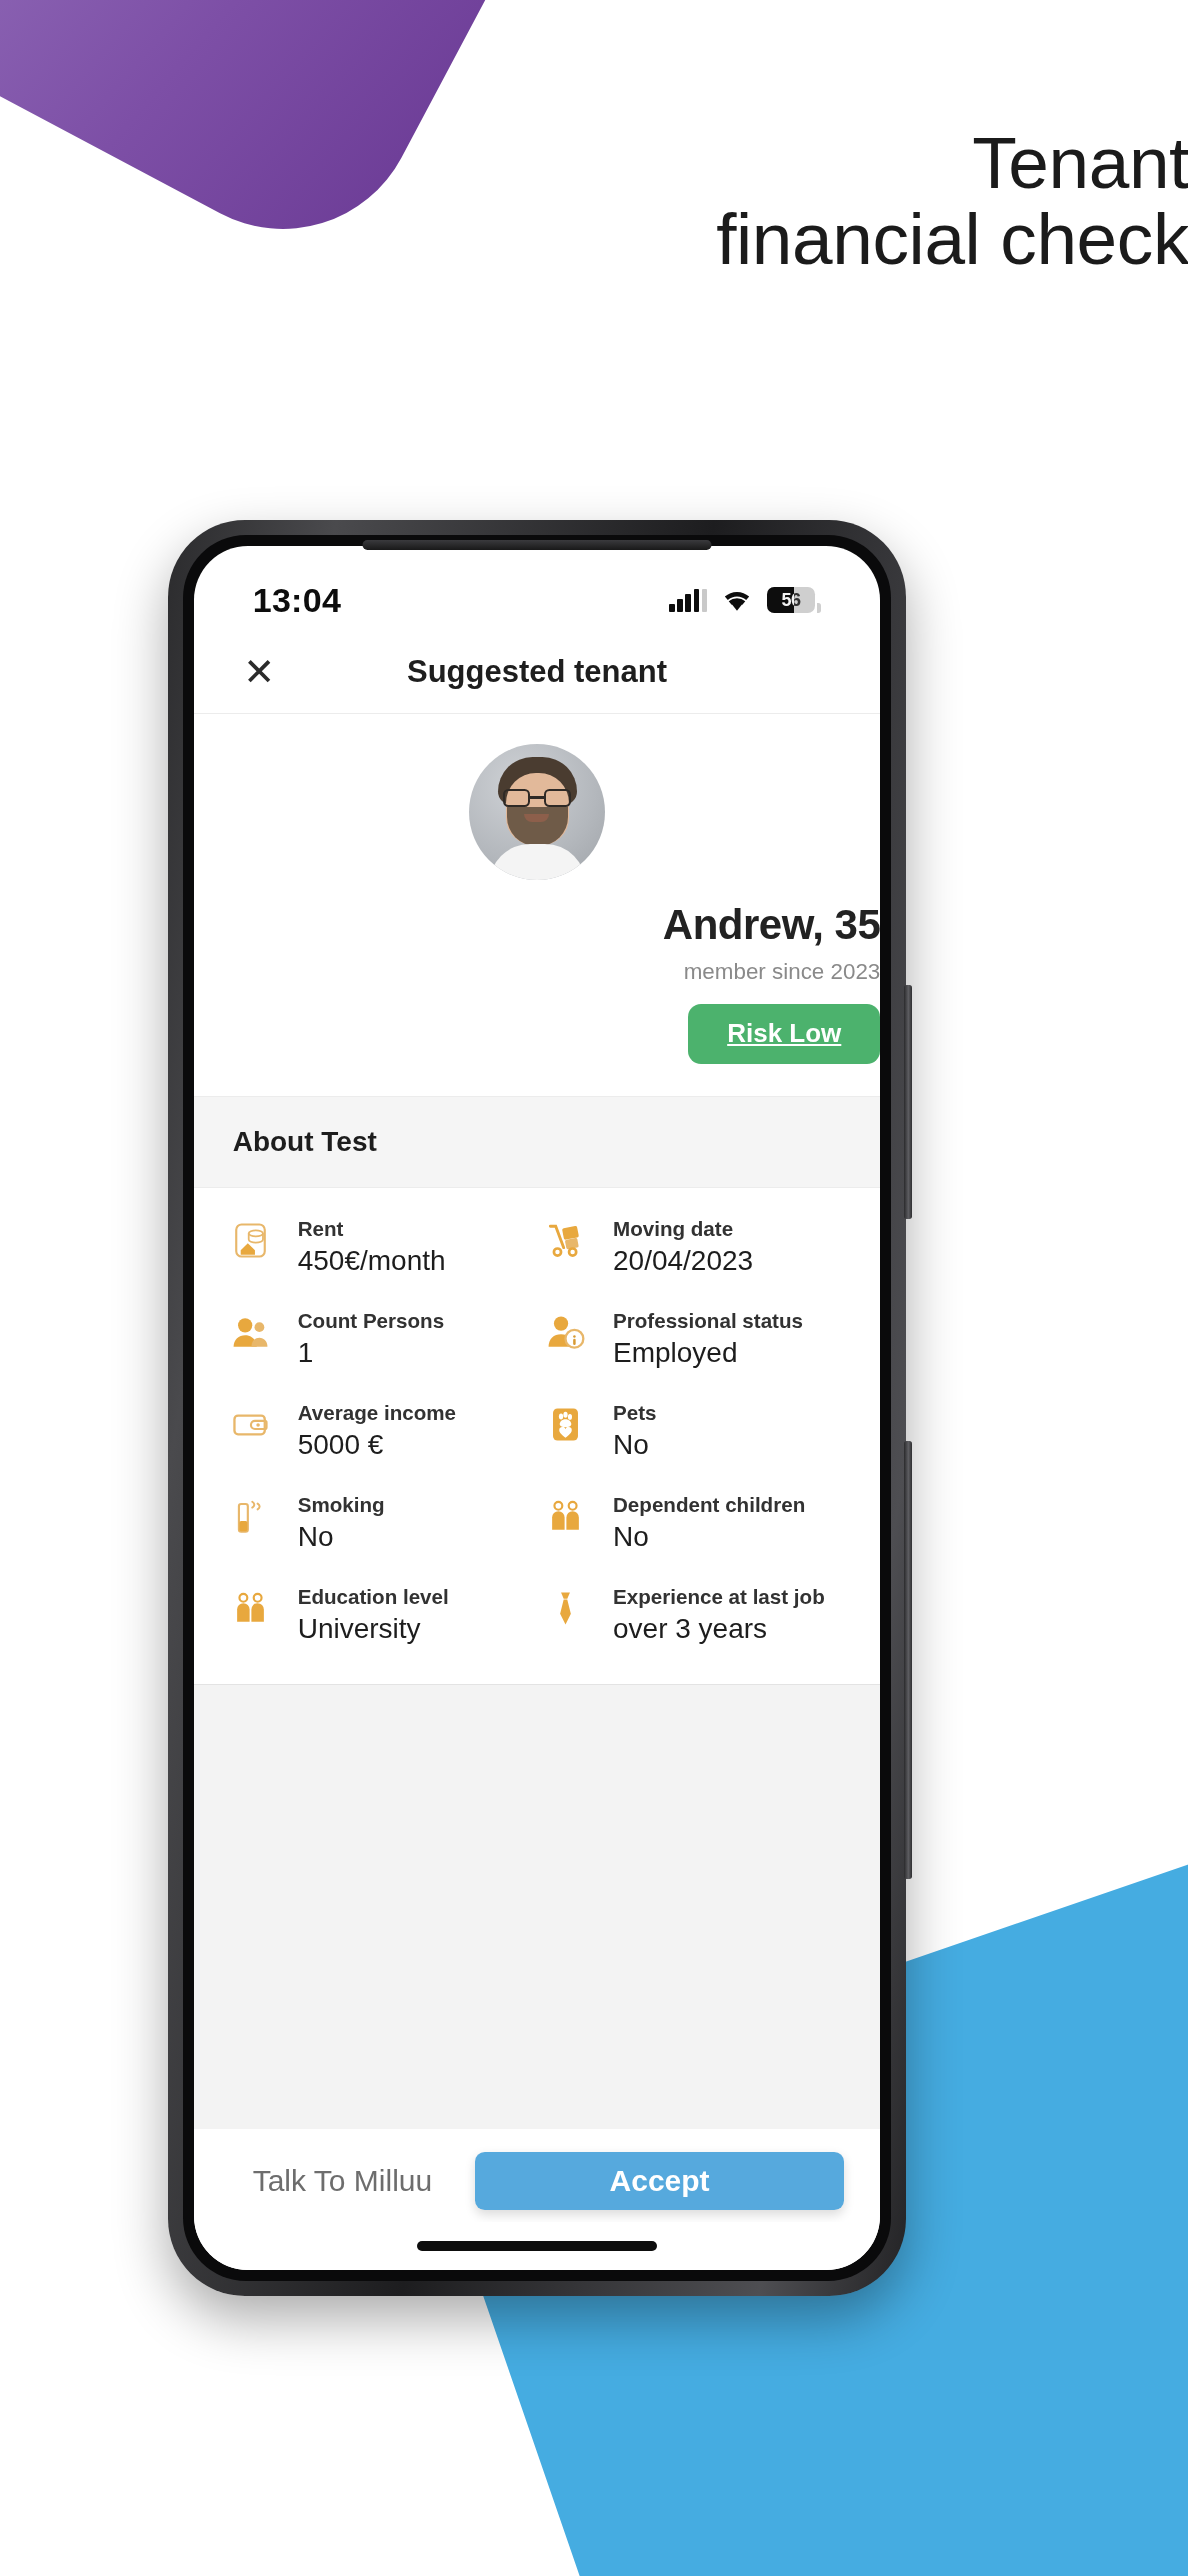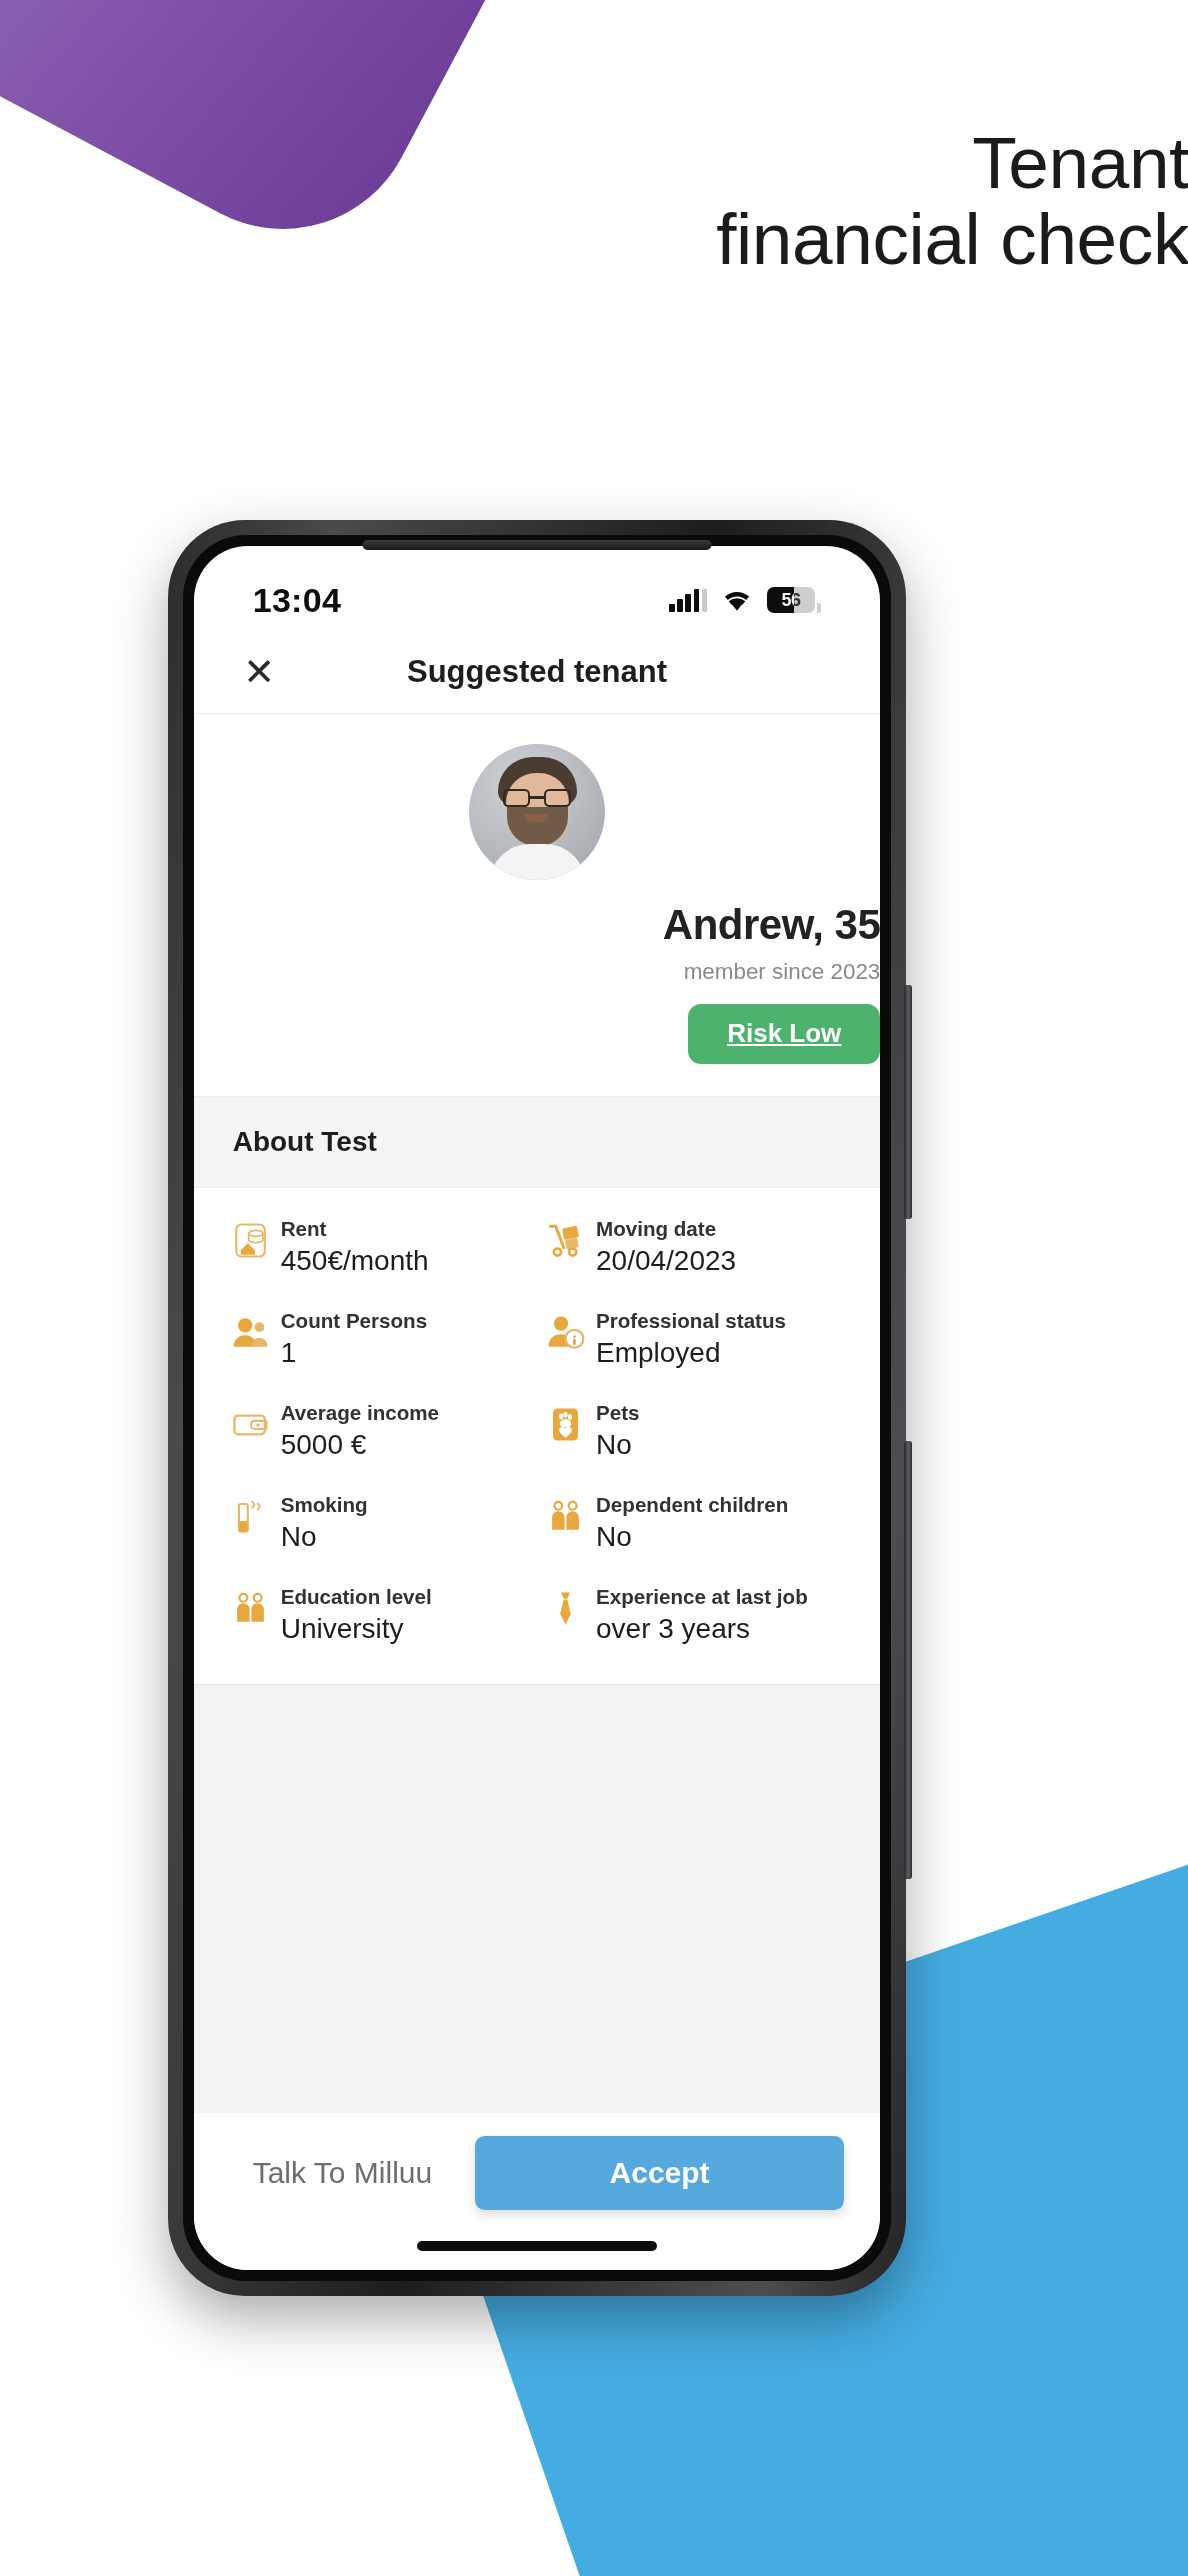--- a/index.html
+++ b/index.html
@@ -158,38 +158,38 @@
   .about-bar{
     flex:0 0 auto; background:#f5f5f5; padding:29px 39px;
     border-bottom:0.9px solid #ececec;
   }
   .about-bar h2{ font-size:28px; font-weight:800; color:#1d1d1d; }
 
   .details{
     flex:0 0 auto; background:#ffffff; padding:19.7px 36px 27px;
     display:grid; grid-template-columns:1fr 1fr; row-gap:10.7px; column-gap:16px;
   }
-  .detail{ display:flex; align-items:flex-start; gap:10px; padding:9px 0; }
+  .detail{ display:flex; align-items:flex-start; gap:27px; padding:9px 0; }
   .d-ico{ flex:0 0 auto; width:41px; height:41px; margin-top:3.6px; }
   .d-ico svg{ display:block; width:41px; height:41px; }
   .d-txt{ min-width:0; }
   .d-label{ font-size:20.6px; font-weight:700; color:#323232; line-height:1.22; }
   .d-value{ font-size:28px; color:#1d1d1d; line-height:1.3; margin-top:1.8px; }
 
   
   .filler{ flex:1 1 auto; background:#f3f3f3; border-top:0.9px solid #e3e3e3; }
   .footer{
     flex:0 0 auto; background:#ffffff; padding:23px 36px 12.5px;
     display:flex; align-items:center; justify-content:space-between; gap:19.7px;
   }
   .talk-link{ font-size:30px; color:#6d6d6d; padding:0 23px; cursor:pointer; white-space:nowrap; }
   .accept-btn{
     flex:1 1 auto; max-width:419px; background:#56a9dd; color:#ffffff;
     font-size:30px; font-weight:800; text-align:center;
-    padding:20px 0; border-radius:9.8px; cursor:pointer;
+    padding:12px 0; border-radius:9.8px; cursor:pointer;
     box-shadow:0 4.5px 10.7px rgba(0,0,0,.14);
   }
   .home-ind{
     flex:0 0 auto; background:#fff; height:48px;
     display:flex; align-items:center; justify-content:center;
   }
   .home-ind .bar{ width:240px; height:9.8px; border-radius:6.3px; background:#0d0d0d; }
 </style>
 </head>
 <body>

